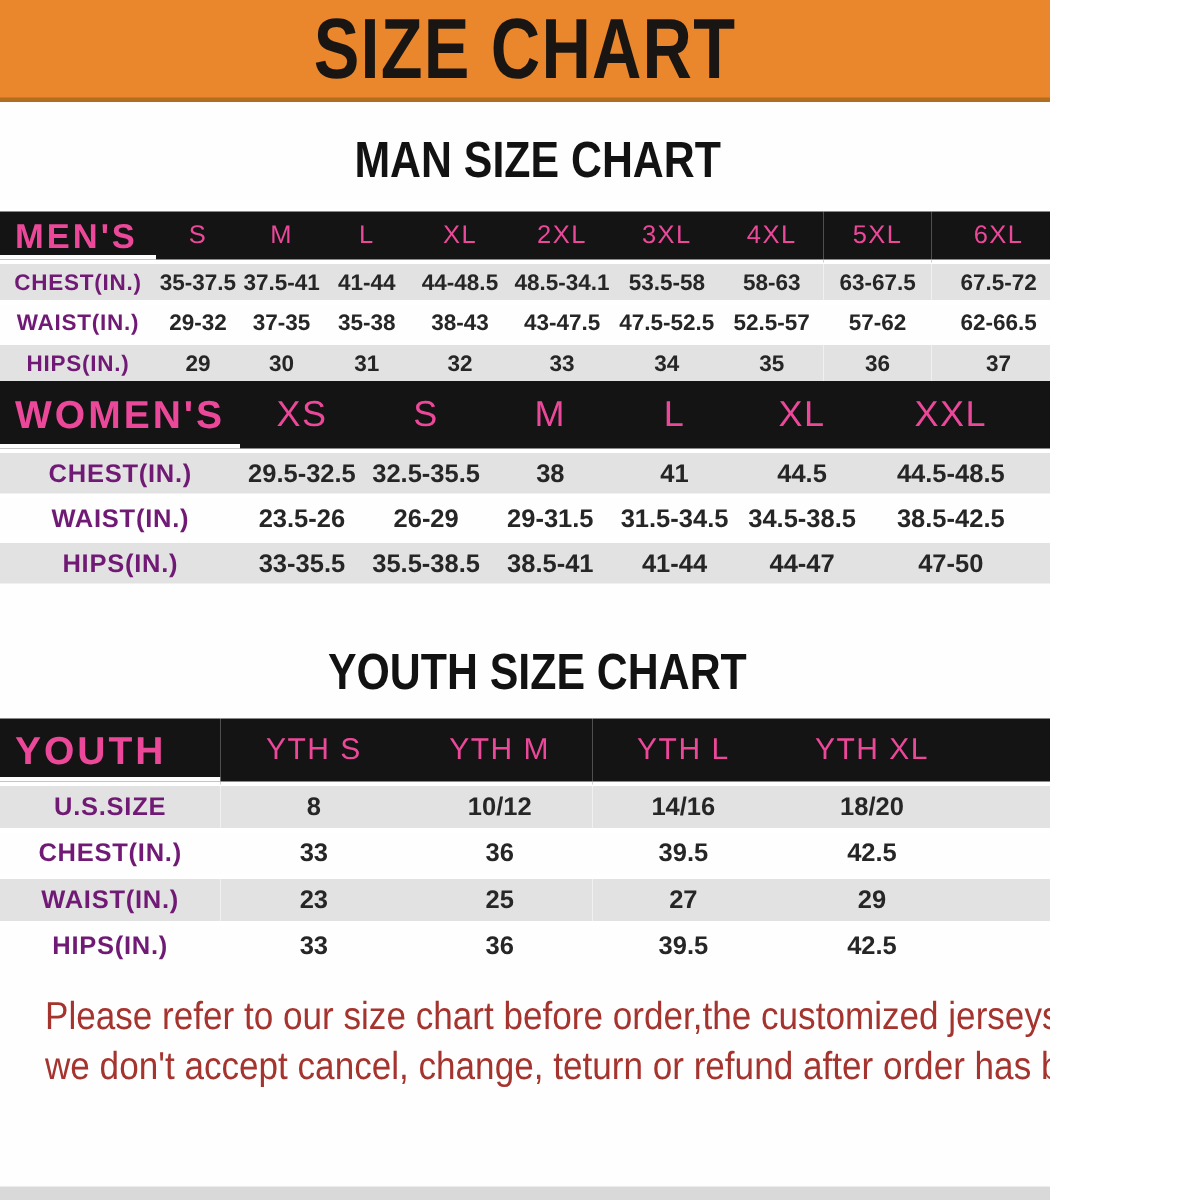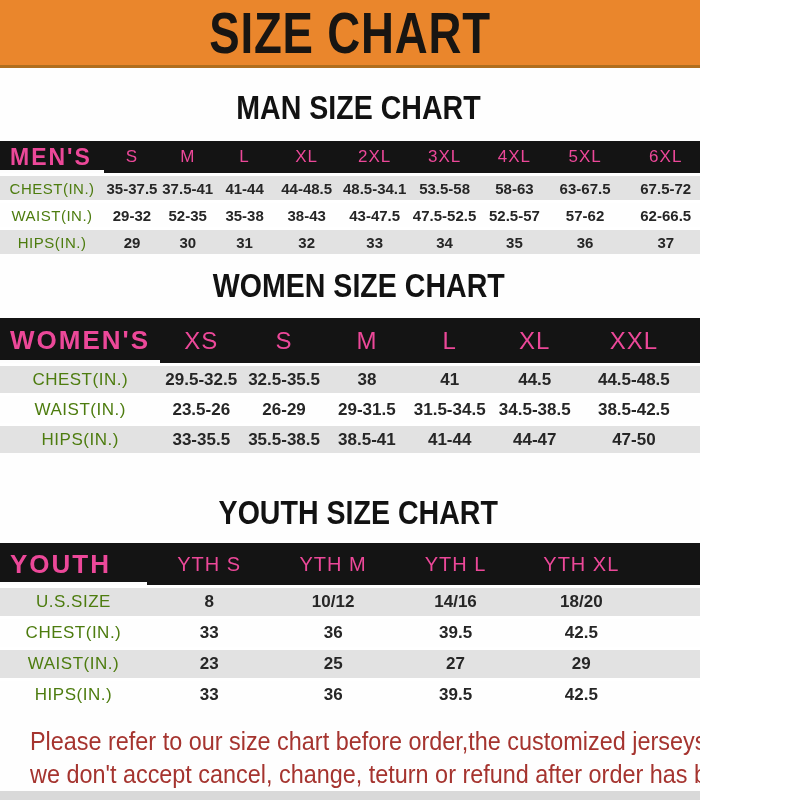--- a/index.html
+++ b/index.html
@@ -77,22 +77,22 @@
   .size-table tbody td {
     text-align: center;
     font-weight: 700;
     color: #262626;
     border-top: 3px solid #ffffff;
     padding: 0;
     overflow: hidden;
     white-space: nowrap;
   }
   .size-table tbody td.rowlabel {
-    font-weight: 400;
-    color: #4d7c0f;
+    font-weight: 700;
+    color: #701a75;
     letter-spacing: 0.5px;
   }
   .size-table tbody tr.shade td { background: #E2E2E2; }
   .size-table tbody tr.plain td { background: transparent; }
 
   .men   thead th { height: 32px; font-size: 17px; }
   .men   thead th.corner { font-size: 23px; }
   .men   tbody td { height: 24px; font-size: 15px; }
 
   .women thead th { height: 45px; font-size: 24px; }
@@ -178,21 +178,21 @@
             <td>48.5-34.1</td>
             <td>53.5-58</td>
             <td>58-63</td>
             <td>63-67.5</td>
             <td>67.5-72</td>
             <td></td>
           </tr>
           <tr class="plain">
             <td class="rowlabel">WAIST(IN.)</td>
             <td>29-32</td>
-            <td>52-35</td>
+            <td>37-35</td>
             <td>35-38</td>
             <td>38-43</td>
             <td>43-47.5</td>
             <td>47.5-52.5</td>
             <td>52.5-57</td>
             <td>57-62</td>
             <td>62-66.5</td>
             <td></td>
           </tr>
           <tr class="shade">
@@ -206,23 +206,20 @@
             <td>35</td>
             <td>36</td>
             <td>37</td>
             <td></td>
           </tr>
         </tbody>
       </table>
   </section>
 
   <section>
-    <h2 class="section-heading women-heading">
-      <span class="cond">WOMEN SIZE CHART</span>
-    </h2>
     <table class="size-table women">
         <colgroup>
           <col style="width: 21.6%;">
           <col style="width: 11%;">
           <col style="width: 11.3%;">
           <col style="width: 11%;">
           <col style="width: 11.3%;">
           <col style="width: 11.6%;">
           <col style="width: 15.1%;">
           <col style="width: 7%;">

